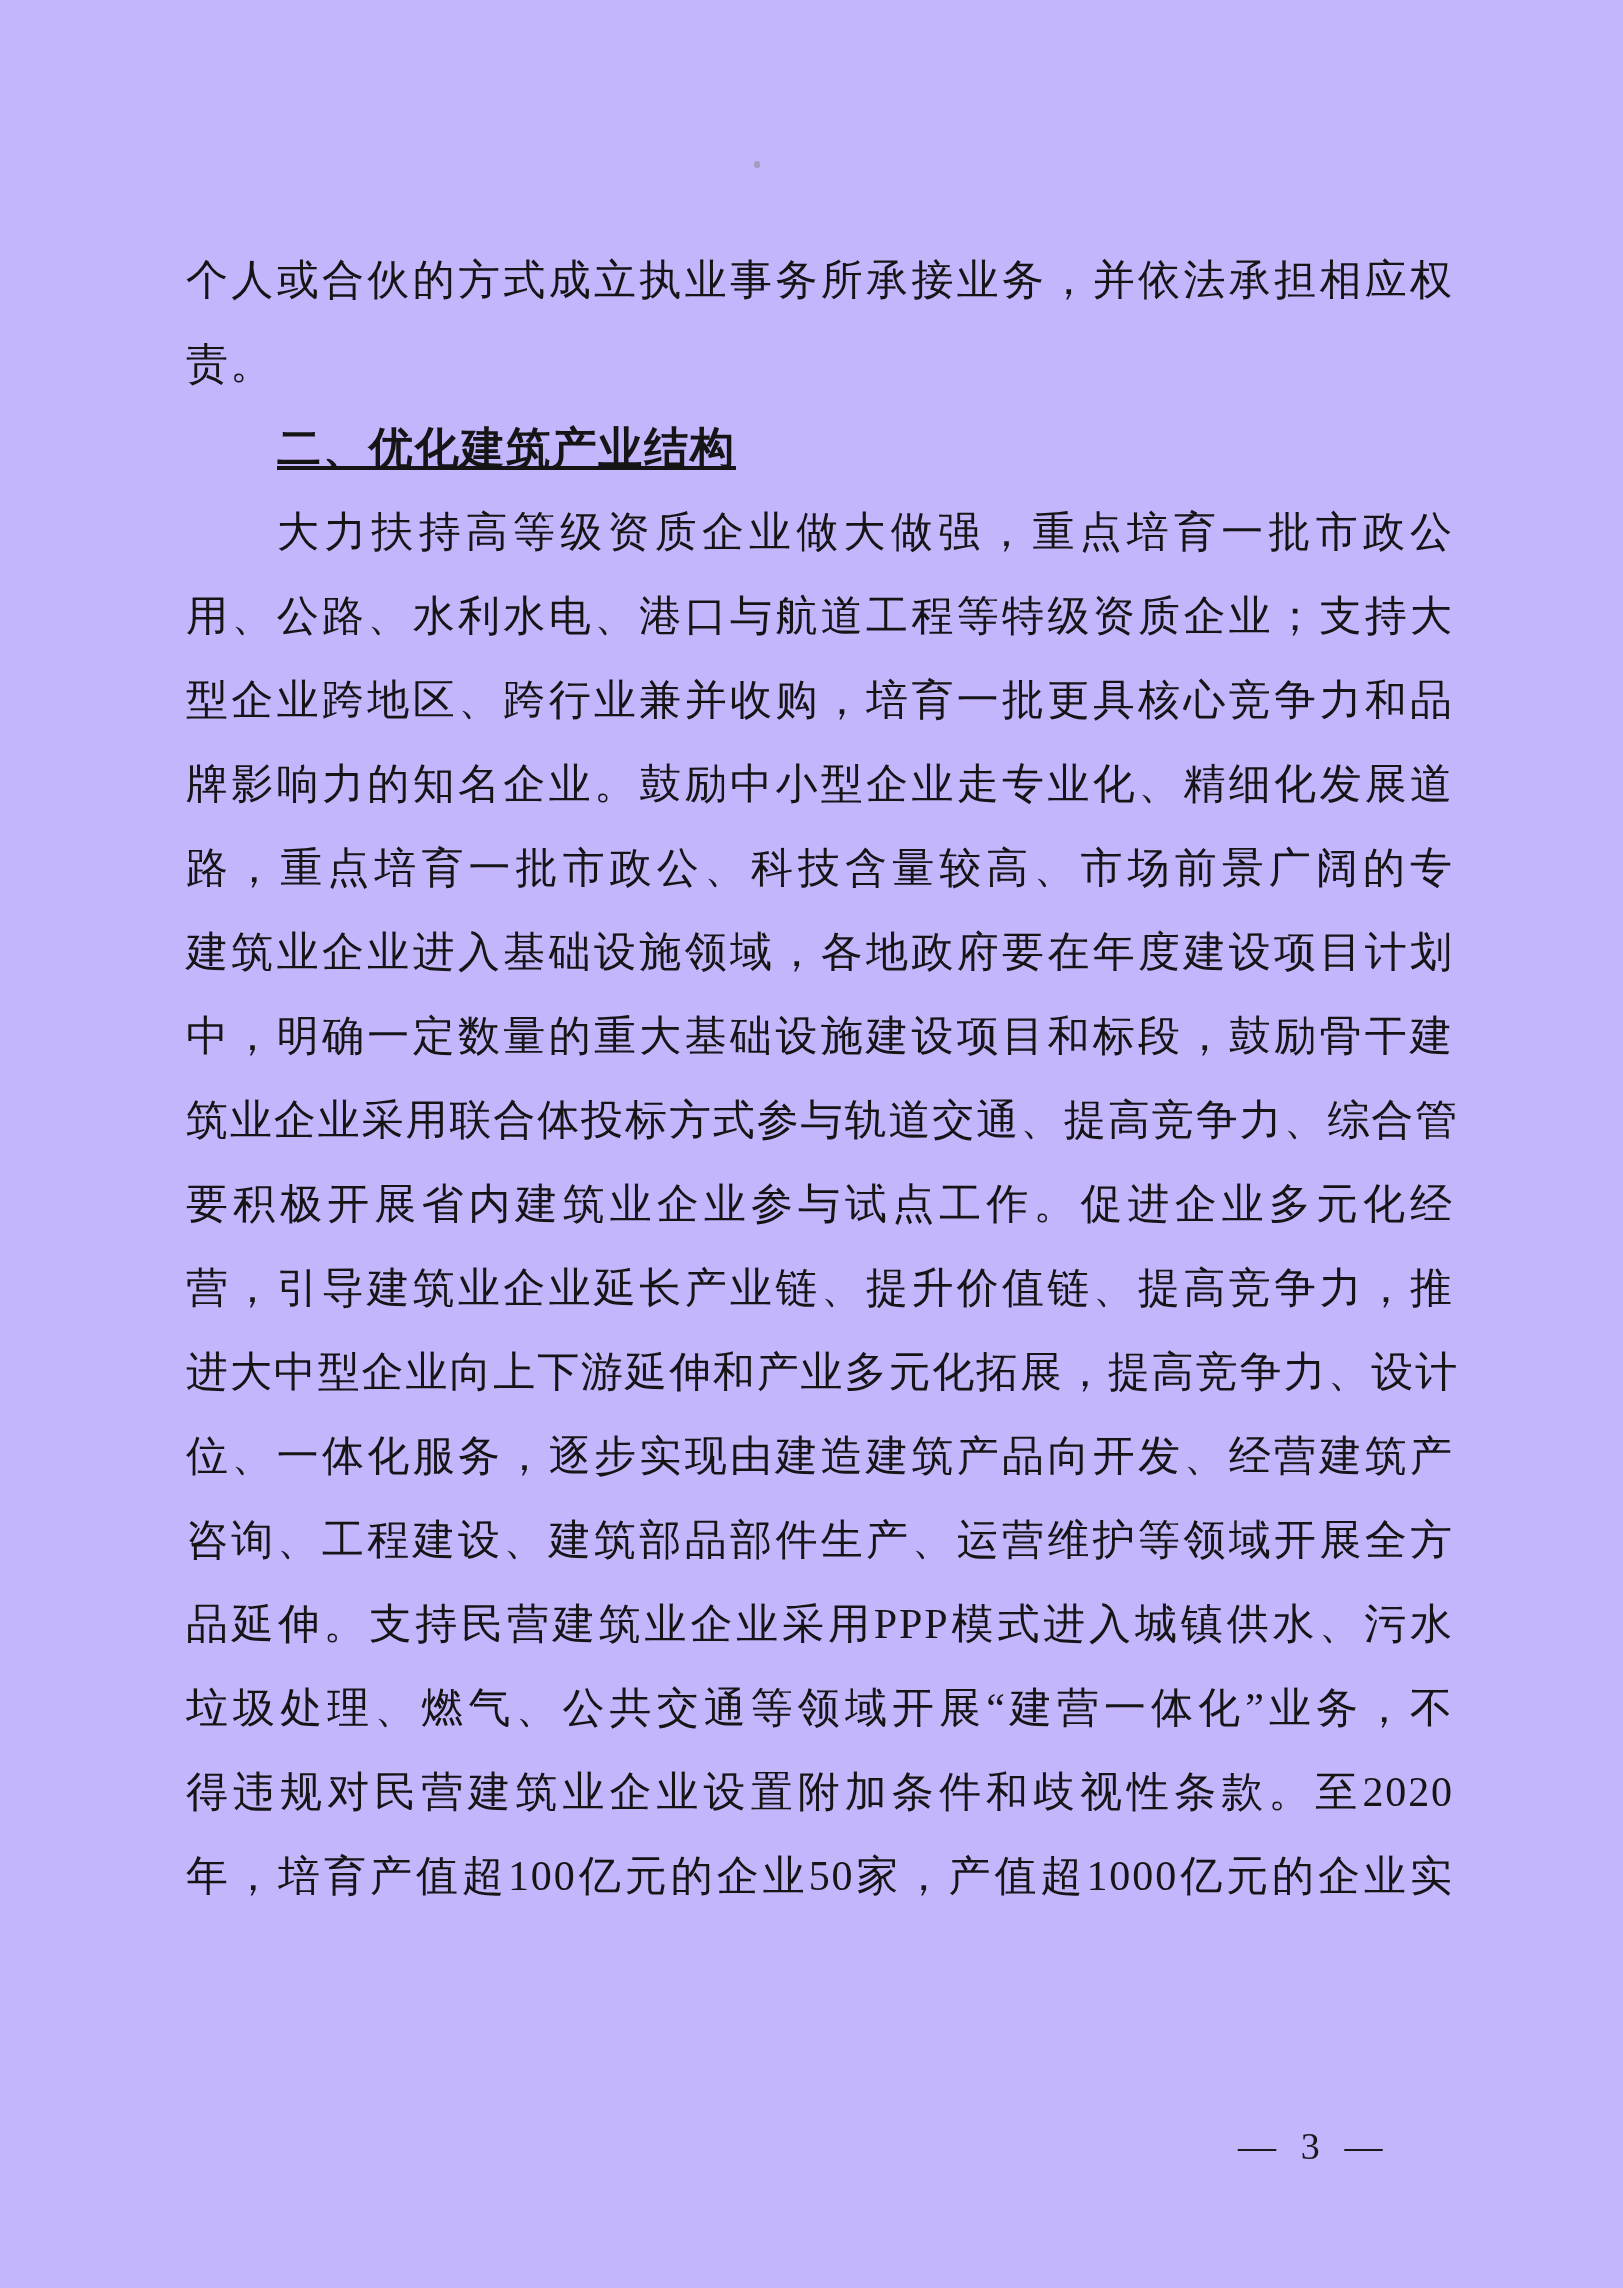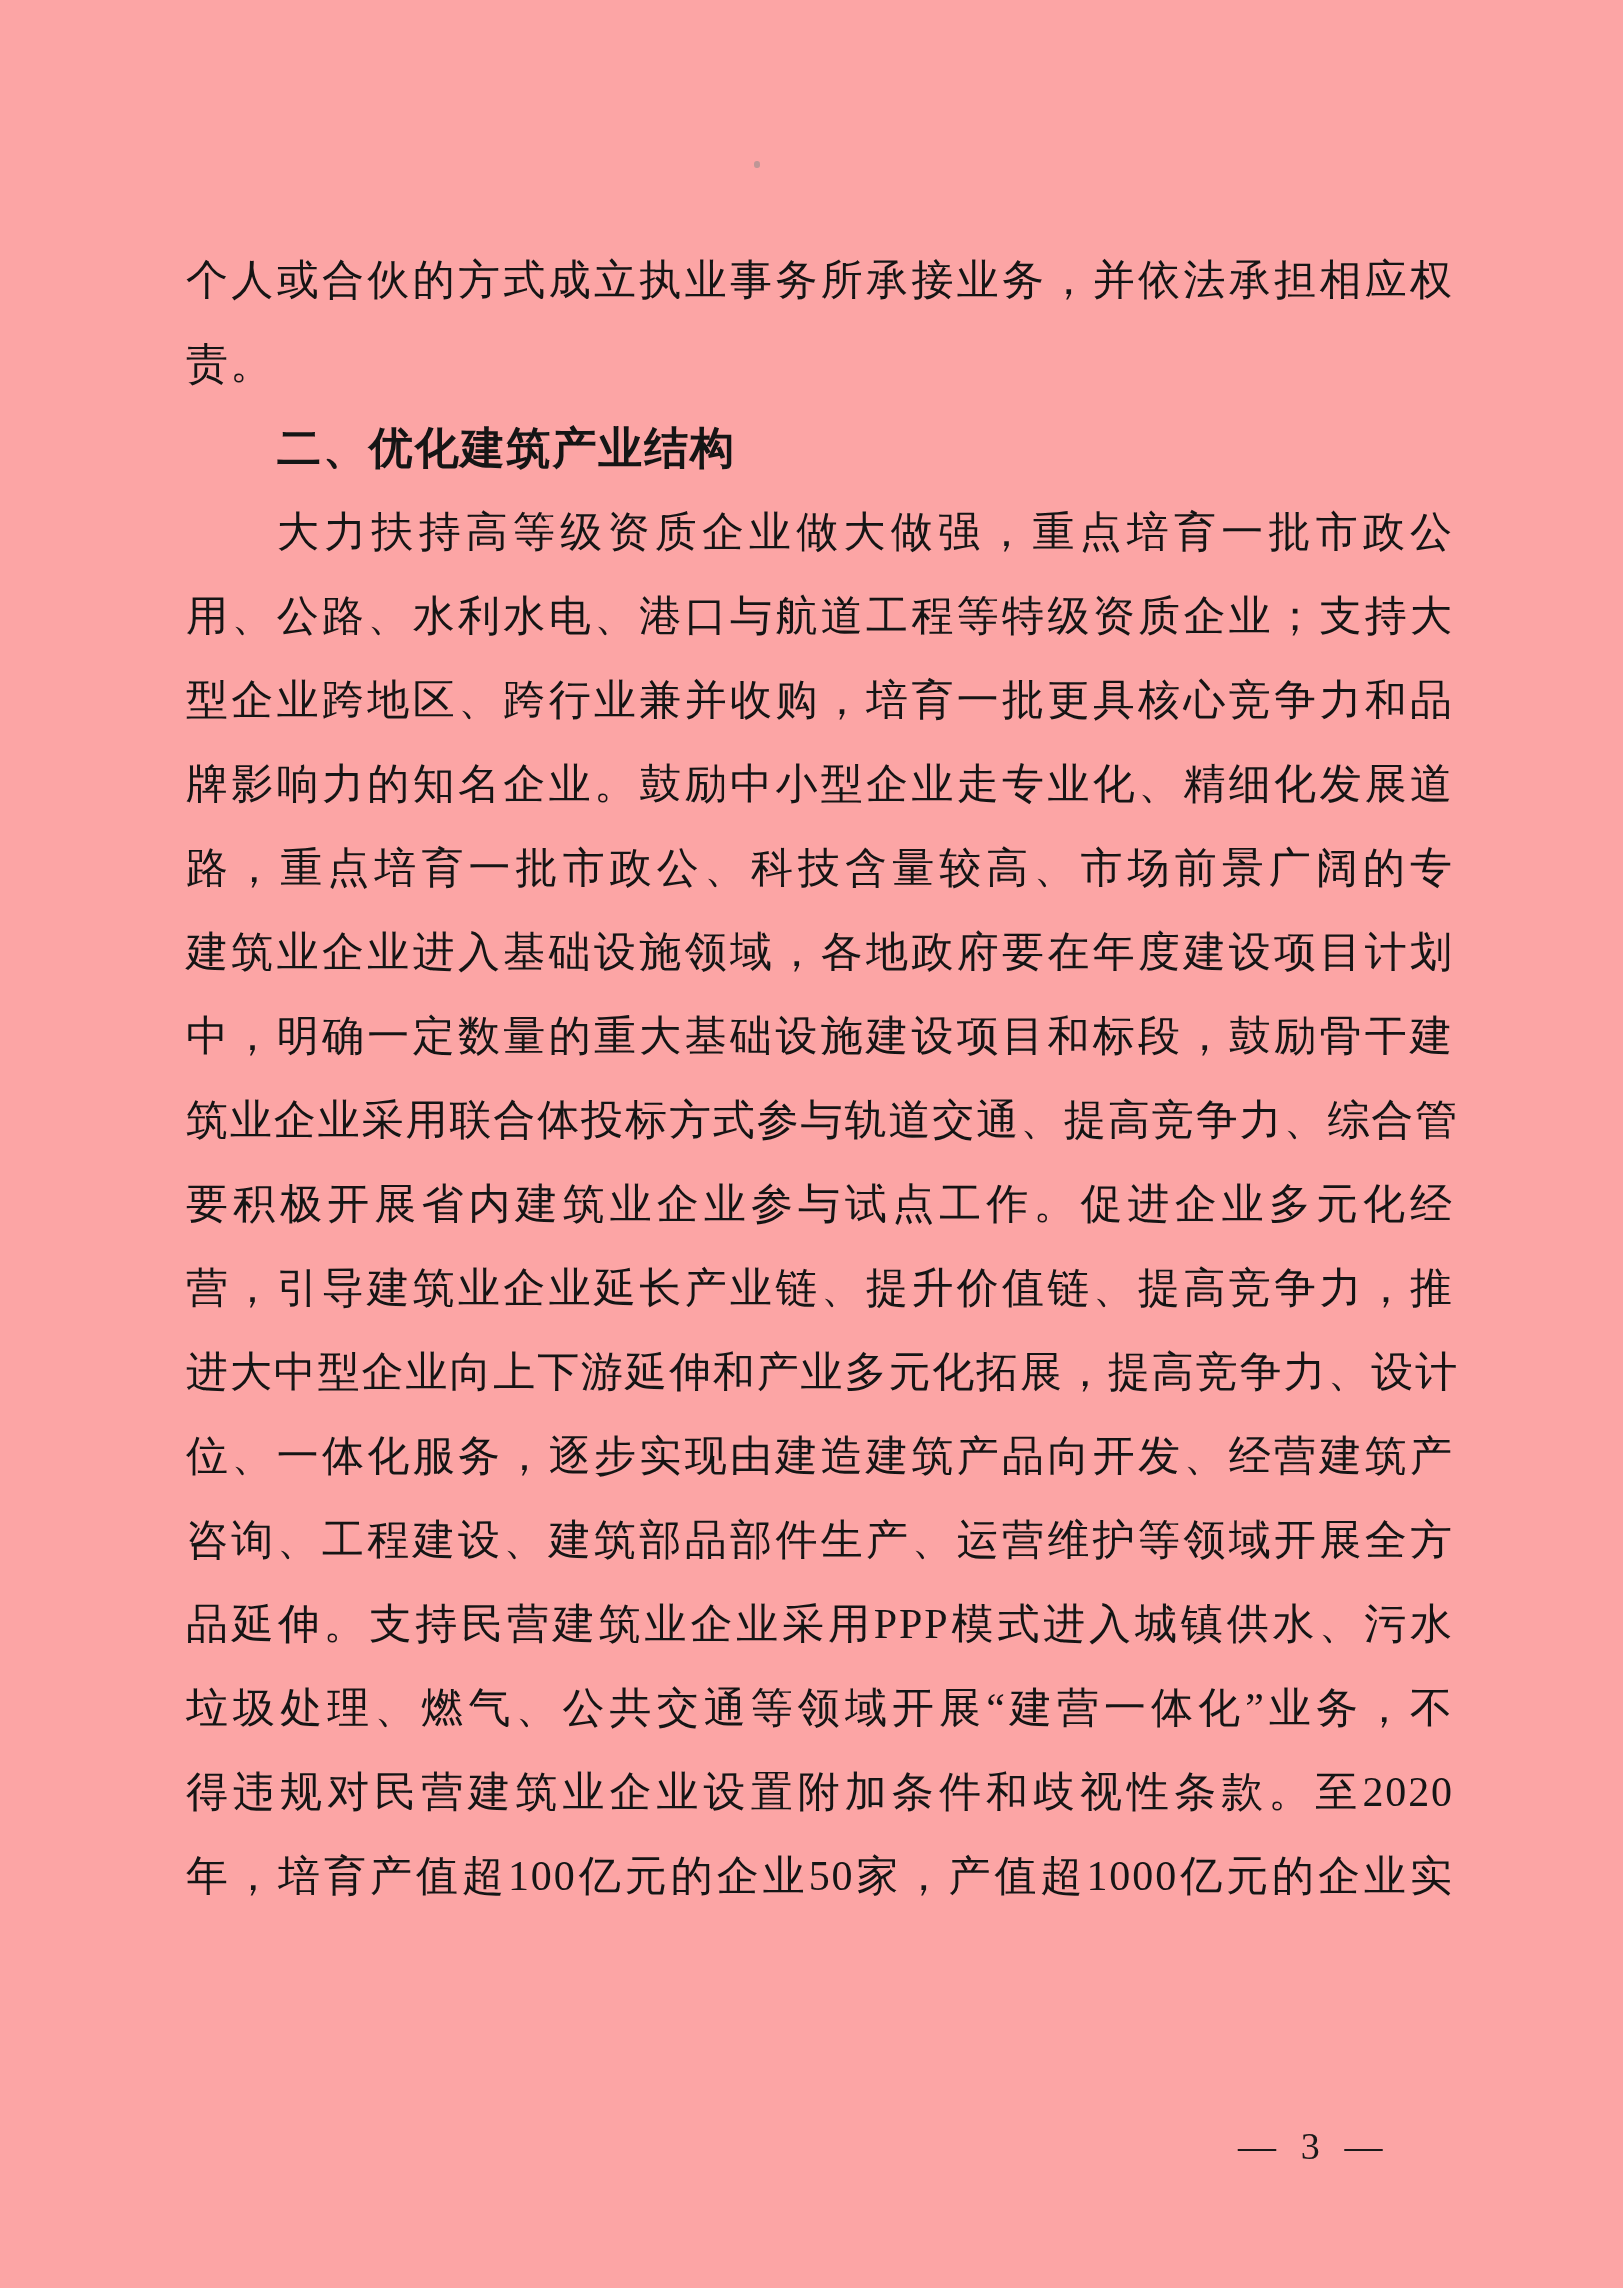--- a/index.html
+++ b/index.html
@@ -4,21 +4,21 @@
 <style>
   html, body {
     margin: 0;
     padding: 0;
     background: #e8e8e8;
   }
   .page {
     position: relative;
     width: 1624px;
     height: 2288px;
-    background: #fca5a5;
+    background: #c4b5fd;
     overflow: hidden;
     font-family: "Liberation Serif", "DejaVu Serif", serif;
     color: #151515;
   }
   .scan-speck {
     position: absolute;
     left: 754px;
     top: 161px;
     width: 5.7px;
     height: 6.6px;
@@ -49,20 +49,21 @@
   .line.indent {
     padding-left: 91px;
     width: 1177px;
   }
   .line.heading {
     font-family: "Liberation Sans", "DejaVu Sans", sans-serif;
     font-weight: 700;
     font-size: 44px;
     text-align: left;
     text-align-last: left;
+    text-decoration: underline;
   }
   .page-number {
     position: absolute;
     top: 2118px;
     right: 234px;
     height: 57px;
     line-height: 57px;
     font-size: 38px;
     letter-spacing: 7.6px;
     color: #1a1a1a;

